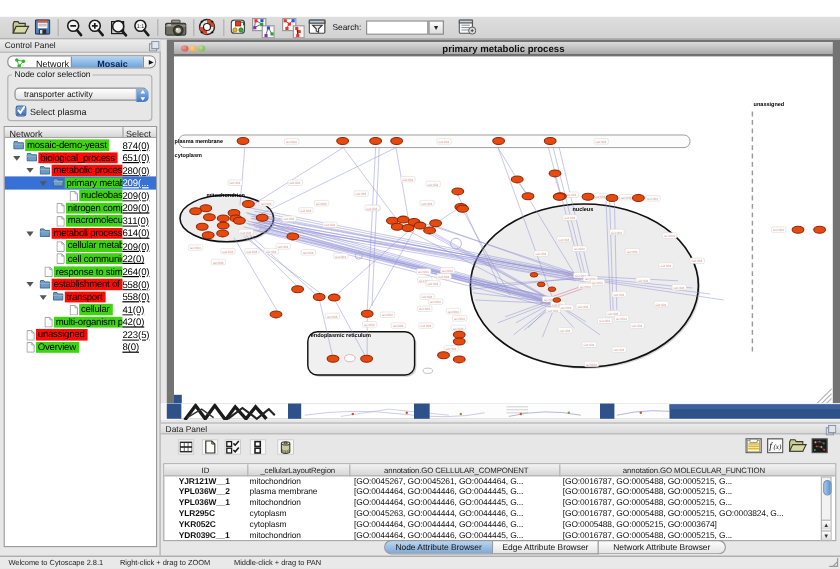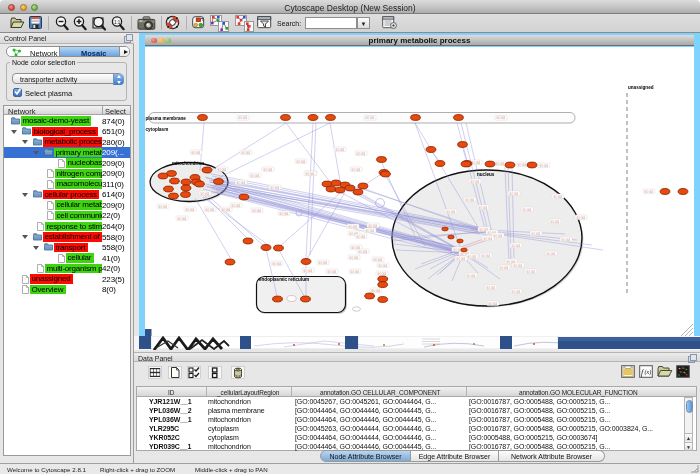--- a/index.html
+++ b/index.html
@@ -39,28 +39,28 @@
 #combostep .d { position:absolute; left:2.5px; bottom:1px; border-top:3px solid #fff; border-left:2.5px solid transparent; border-right:2.5px solid transparent; }
 #checkbox { position:absolute; left:13px; top:55px; width:9px; height:9px; background:linear-gradient(#7aacdf,#3a6cbb); border:1px solid #3f66a0; border-radius:2px; }
 #checklbl { position:absolute; left:25px; top:55.5px; font-size:7.5px; color:#111; }
 
 #tree { position:absolute; left:3px; top:72px; width:128px; height:351px; background:#fff; border:1px solid #9a9a9a; }
 #treehead { position:absolute; left:0; top:0; width:126px; height:9px; background:linear-gradient(#f4f4f4,#d7d7d7); border-bottom:1px solid #a5a5a5; font-size:7.5px; color:#222; }
 .trow { position:absolute; left:0; width:126px; height:10.5px; font-size:8px; letter-spacing:-0.2px; white-space:nowrap; overflow:hidden; }
 .trow .lbl { position:absolute; top:0.5px; padding:0 2.5px 0 2px; color:#000; height:9.5px; line-height:9.5px; overflow:hidden; }
 .green { background:#3ed40f; }
 .red { background:#fb0b02; }
-.trow .cnt { position:absolute; left:98px; top:1px; color:#000; letter-spacing:-0.1px; }
+.trow .cnt { position:absolute; left:98px; top:1px; color:#000; letter-spacing:-0.1px;text-decoration:underline; }
 .sel { background:#3771d6; }
 .sel .cnt { color:#fff; }
 .arr { position:absolute; top:3.5px; width:0; height:0; border-top:4px solid #555; border-left:3px solid transparent; border-right:3px solid transparent; }
 .ticn { position:absolute; top:1px; }
 
 #desktop { left:134px; top:33px; width:566px; height:430px; background:#e7e7e7; }
-#netwin { position:absolute; left:5px; top:0px; width:561px; height:313px; background:#7dd3fc; }
+#netwin { position:absolute; left:5px; top:0px; width:561px; height:313px; background:#737373; }
 #netbar { position:absolute; left:6px; top:2px; width:549px; height:11px; background:linear-gradient(#dcdcdc,#a9a9a9); border-bottom:1px solid #6f6f6f; }
 #netbar .t { position:absolute; left:0; right:0; top:1px; text-align:center; font-size:8px; font-weight:bold; color:#111; }
 .slight { position:absolute; top:2.5px; width:5.5px; height:5.5px; border-radius:50%; }
 #netcanvas { position:absolute; left:6px; top:14px; width:549px; height:290px; background:#fff; }
 
 #bstrip { position:absolute; left:0px; top:303px; width:566px; height:14px; background:#f4f4f4; overflow:hidden; }
 
 #datapanel { left:134px; top:351px; width:566px; height:112px; background:#e7e7e7; }
 #dphead { position:absolute; left:0; top:1px; width:566px; height:10px; background:linear-gradient(#ececec,#d9d9d9); border-bottom:1px solid #b4b4b4; border-top:1px solid #b4b4b4; }
 #dphead span { position:absolute; left:4px; top:1.5px; font-size:7px; color:#222; }
@@ -80,26 +80,20 @@
 #btabs { position:absolute; left:186px; top:99px; height:12px; font-size:7px; color:#111; }
 .btab { position:absolute; top:0; height:12px; line-height:12px; text-align:center; background:linear-gradient(#fdfdfd,#e4e4e4); border:1px solid #9a9a9a; }
 .btab.on { background:linear-gradient(#b9d6f0,#7fa9d6); }
 
 #statusbar { left:0; top:463px; width:700px; height:11px; background:#e9e9e9; border-top:1px solid #a0a0a0; font-size:6.2px; color:#222; }
 #statusbar span { position:absolute; top:2px; }
 </style>
 </head>
 <body>
 <div id="app">
-  <div id="titlebar" class="abs">
-    <div class="light" style="left:8px; background:radial-gradient(circle at 35% 30%,#f09a93,#dd4e42 60%,#b03226); border:0.5px solid #9a3a30;"></div>
-    <div class="light" style="left:19.5px; background:radial-gradient(circle at 35% 30%,#f7d08a,#e8a33d 60%,#c07c1e); border:0.5px solid #a8741f;"></div>
-    <div class="light" style="left:31px; background:radial-gradient(circle at 35% 30%,#b8e09a,#7ab648 60%,#4f8f28); border:0.5px solid #55842e;"></div>
-    <div class="t">Cytoscape Desktop (New Session)</div>
-  </div>
   <div id="toolbar" class="abs">
     <div class="tsep" style="left:48px"></div>
       <div class="tsep" style="left:131px"></div>
       <div class="tsep" style="left:161px"></div>
       <div class="tsep" style="left:186px"></div>
       <svg class="ticon" style="left:10px;top:3px" width="15" height="12">
         <path d="M1 3 L1 10.5 L11 10.5 L11 2.5 L6 2.5 L5 1 L1.8 1 Z" fill="#c9cc95" stroke="#3a3a28" stroke-width="1"></path>
         <path d="M1 10.5 L3.4 5 L13.8 5 L11 10.5 Z" fill="#d6d9a8" stroke="#3a3a28" stroke-width="1"></path>
       </svg>
       <svg class="ticon" style="left:29px;top:2px" width="13" height="13">
@@ -294,21 +288,21 @@
           </svg>
           <span class="lbl green" style="left:50.5px;max-width:47.5px">macromolecule</span>
           <span class="cnt">311(0)</span>
         </div>
       <div class="trow" style="top:83.35px">
           <div class="arr" style="left:18.0px"></div>
           <svg class="ticn" style="left:28.5px" width="9" height="8">
             <path d="M0.5 2.5 L0.5 7 L8.5 7 L8.5 2 L4.5 2 L3.5 0.8 L0.8 0.8 Z" fill="#6f9dc6" stroke="#41658a" stroke-width="0.8"></path>
             <path d="M0.5 3.2 L8.5 3.2" stroke="#8fb3d4" stroke-width="0.8"></path>
           </svg>
-          <span class="lbl red" style="left:38.5px;max-width:59.5px">cellular process</span>
+          <span class="lbl red" style="left:38.5px;max-width:59.5px">metaboli process</span>
           <span class="cnt">614(0)</span>
         </div>
       <div class="trow" style="top:93.90px">
           <svg class="ticn" style="left:42.5px" width="7" height="9">
             <path d="M0.5 0.5 L4.5 0.5 L6.5 2.5 L6.5 8.5 L0.5 8.5 Z" fill="#fff" stroke="#9a9a9a" stroke-width="0.8"></path>
             <path d="M4.5 0.5 L4.5 2.5 L6.5 2.5" fill="none" stroke="#9a9a9a" stroke-width="0.7"></path>
           </svg>
           <span class="lbl green" style="left:50.5px;max-width:47.5px">cellular metaboli</span>
           <span class="cnt">209(0)</span>
         </div>

